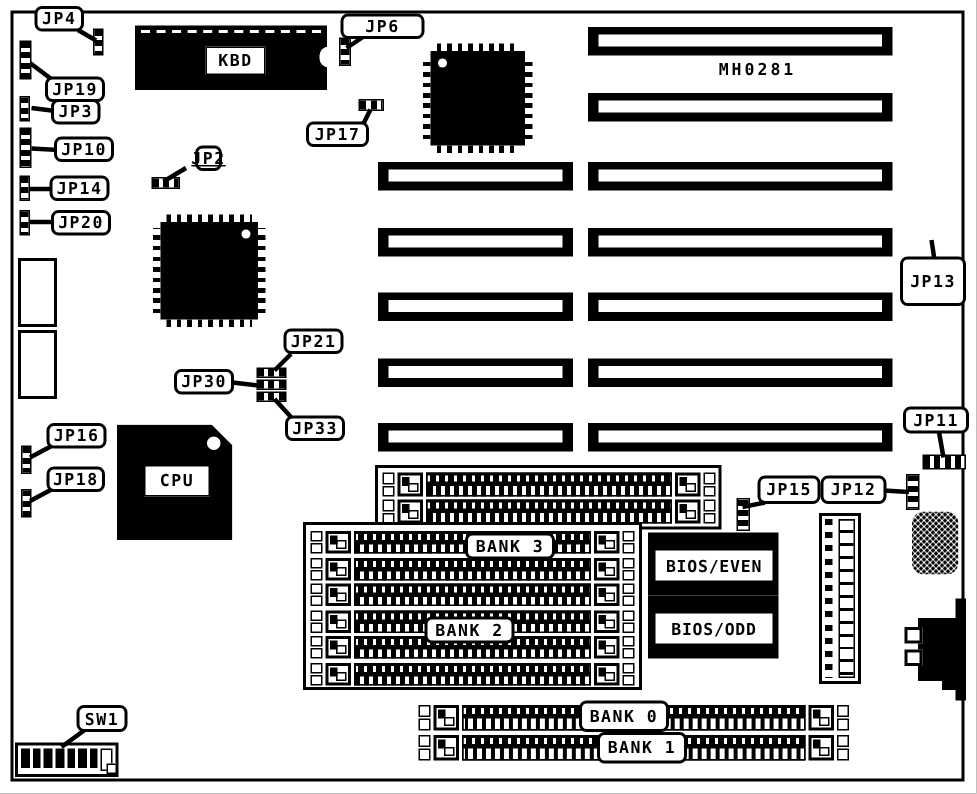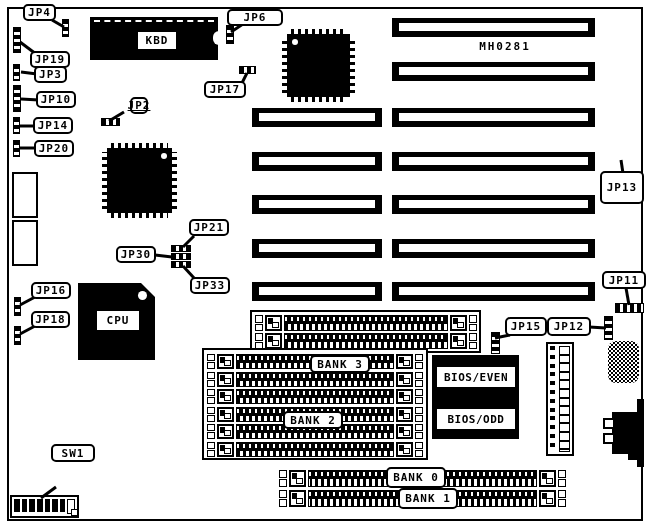--- a/index.html
+++ b/index.html
@@ -366,15 +366,15 @@
   <div class="callout" style="left:130px;top:97px;width:18px;height:17px;text-decoration:underline;">JP2</div>
   <div class="callout" style="left:600px;top:144px;width:44px;height:33px;margin-top:27px;">JP13</div>
   <div class="callout" style="left:602px;top:271px;width:44px;height:18px;">JP11</div>
   <div class="callout" style="left:547px;top:317px;width:44px;height:19px;">JP12</div>
   <div class="callout" style="left:505px;top:317px;width:42px;height:19px;">JP15</div>
   <div class="callout" style="left:31px;top:282px;width:40px;height:17px;">JP16</div>
   <div class="callout" style="left:31px;top:311px;width:39px;height:17px;">JP18</div>
   <div class="callout" style="left:189px;top:219px;width:40px;height:17px;">JP21</div>
   <div class="callout" style="left:116px;top:246px;width:40px;height:17px;">JP30</div>
   <div class="callout" style="left:190px;top:277px;width:40px;height:17px;">JP33</div>
-  <div class="callout" style="left:51px;top:444px;width:44px;height:18px;">SW1</div>
+  <div class="callout" style="left:51px;top:470px;width:34px;height:18px;">SW1</div>
 
 </div>
 
 </body></html>

